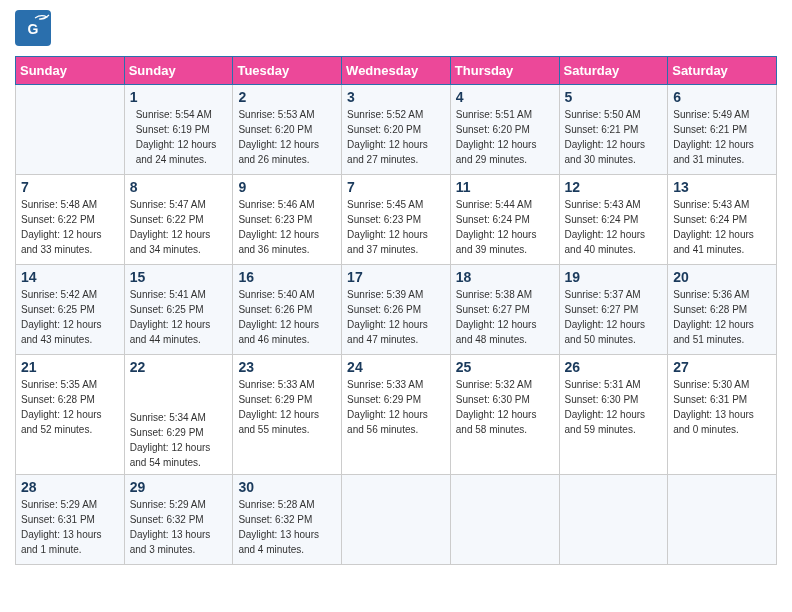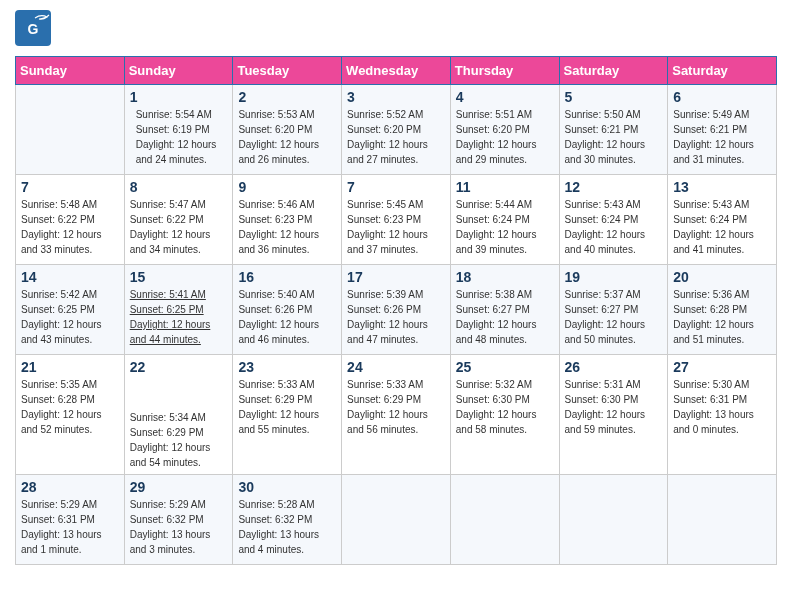--- a/index.html
+++ b/index.html
@@ -216,21 +216,21 @@
       <tr>
         <td>
           <span class="day-num">14</span>
           <div class="day-info" style="white-space: pre-line;">Sunrise: 5:42 AM
 Sunset: 6:25 PM
 Daylight: 12 hours
 and 43 minutes.</div>
         </td>
         <td>
           <span class="day-num">15</span>
-          <div class="day-info" style="white-space: pre-line; text-decoration: underline;">Sunrise: 5:41 AM
+          <div class="day-info" style="white-space: pre-line;">Sunrise: 5:41 AM
 Sunset: 6:25 PM
 Daylight: 12 hours
 and 44 minutes.</div>
         </td>
         <td>
           <span class="day-num">16</span>
           <div class="day-info" style="white-space: pre-line;">Sunrise: 5:40 AM
 Sunset: 6:26 PM
 Daylight: 12 hours
 and 46 minutes.</div>

